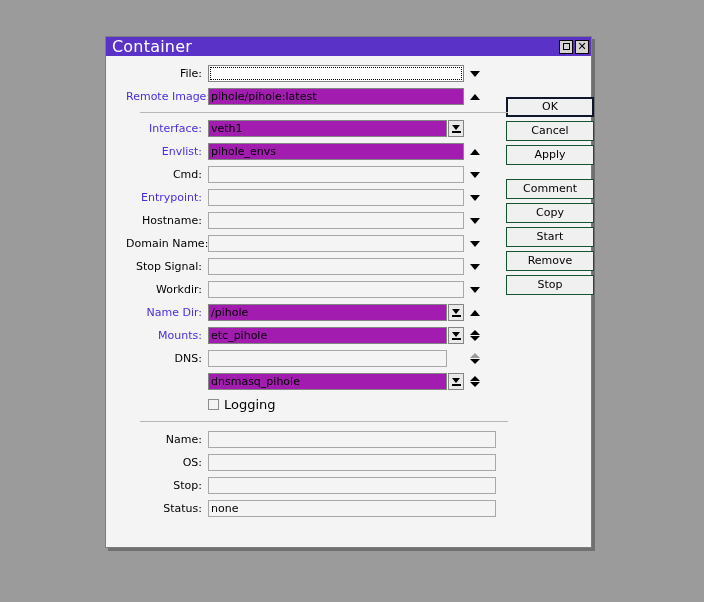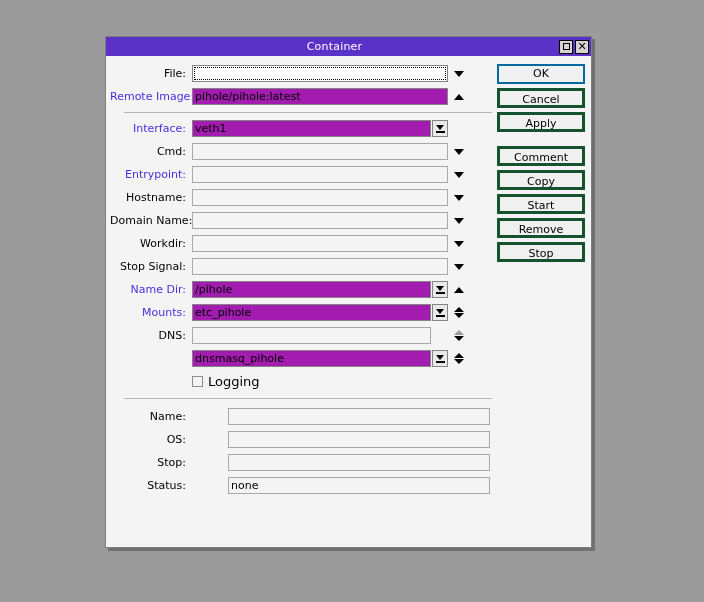--- a/index.html
+++ b/index.html
@@ -25,25 +25,24 @@
   
   #titlebar {
     height:19px;
     background:#5b32c8;
     display:flex; align-items:center;
     padding:0 2px 0 6px;
     position:relative;
   }
   #titlebar-text {
     color:#ffffff;
-    font-size:11px;
+    font-size:16px;
     letter-spacing:.2px;
     flex:1;
     line-height:19px;
-    text-align:center;
   }
   .title-btn {
     width:14px; height:14px;
     margin-left:2px;
     background:#d6d2d0;
     border:1px solid #000;
     display:flex; align-items:center; justify-content:center;
     cursor:pointer;
     flex:0 0 auto;
   }
@@ -53,22 +52,21 @@
   }
   .title-btn .glyph-x {
     font-size:11px; line-height:10px; color:#000;
     font-weight:bold; font-family:"DejaVu Sans", sans-serif;
   }
 
   
   #content {
     display:flex;
     height:calc(100% - 19px);
-    padding:6px 0 0 0;
-    gap:7px;
+    padding:6px 0 0 16px;
   }
   #form-area {
     width:384px;
     padding-left:4px;
     position:relative;
   }
   #btn-area {
     width:103px;
     padding-top:2px;
   }
@@ -102,21 +100,21 @@
     padding:0 2px;
     outline:none;
     width:256px;
     flex:0 0 auto;
   }
   input.fld.filled {
     background:#a21caf;
     border:1px solid #848484;
   }
   input.fld.narrow { width:239px; }
-  input.fld.wide   { width:262px;margin-left:36px; }
+  input.fld.wide   { width:288px; }
 
   
   .focusfld {
     position:relative;
     width:256px; height:17px;
     border:1px solid #848484;
     background:#ffffff;
     flex:0 0 auto;
   }
   .focusfld::after {
@@ -187,30 +185,30 @@
     cursor:pointer;
   }
   .cb-label { font-size:13px; color:#000; }
 
   
   .btn {
     display:block;
     width:88px; height:20px;
     margin:0 0 4px 0;
     background:#f0f0f0;
-    border:3px solid #14532d;
+    border:1px solid #14532d;
     font-family:"DejaVu Sans", sans-serif;
     font-size:11px;
     color:#000;
     cursor:pointer;
     line-height:18px;
     text-align:center;
     padding:0;
   }
-  .btn.default { border:2px solid #0369a1; line-height:16px; }
+  .btn.default { border:2px solid #0f172a; line-height:16px;margin-top:33px; }
   .btn-gap { height:10px; }
 </style>
 </head>
 <body>
 
 <div id="window">
 
   <div id="titlebar">
     <span id="titlebar-text">Container</span>
     <div class="title-btn">
@@ -251,20 +249,29 @@
         <span class="lbl link">Interface:</span>
         <span class="field-wrap">
           <input class="fld filled narrow" value="veth1" style="">
           <span class="pickbtn">
               <span class="tri-down"></span>
               <span class="bar"></span>
             </span>
         </span>
       </div>
 
+      <div class="row">
+        <span class="lbl link">Envlist:</span>
+        <span class="field-wrap">
+          <input class="fld filled" value="pihole_envs" style="">
+          <span class="arrow-slot">
+              <span class="tri-up"></span>
+            </span>
+        </span>
+      </div>
 
       <div class="row">
         <span class="lbl">Cmd:</span>
         <span class="field-wrap">
           <input class="fld" value="" style="">
           <span class="arrow-slot">
               <span class="tri-down"></span>
             </span>
         </span>
       </div>
@@ -293,31 +300,31 @@
         <span class="lbl">Domain Name:</span>
         <span class="field-wrap">
           <input class="fld" value="" style="">
           <span class="arrow-slot">
               <span class="tri-down"></span>
             </span>
         </span>
       </div>
 
       <div class="row">
+        <span class="lbl">Stop Signal:</span>
+        <span class="field-wrap">
+          <input class="fld" value="" style="">
+          <span class="arrow-slot">
+              <span class="tri-down"></span>
+            </span>
+        </span>
+      </div>
+
+      <div class="row">
         <span class="lbl">Workdir:</span>
-        <span class="field-wrap">
-          <input class="fld" value="" style="">
-          <span class="arrow-slot">
-              <span class="tri-down"></span>
-            </span>
-        </span>
-      </div>
-
-      <div class="row">
-        <span class="lbl">Stop Signal:</span>
         <span class="field-wrap">
           <input class="fld" value="" style="">
           <span class="arrow-slot">
               <span class="tri-down"></span>
             </span>
         </span>
       </div>
 
       <div class="row">
         <span class="lbl link">Name Dir:</span>

